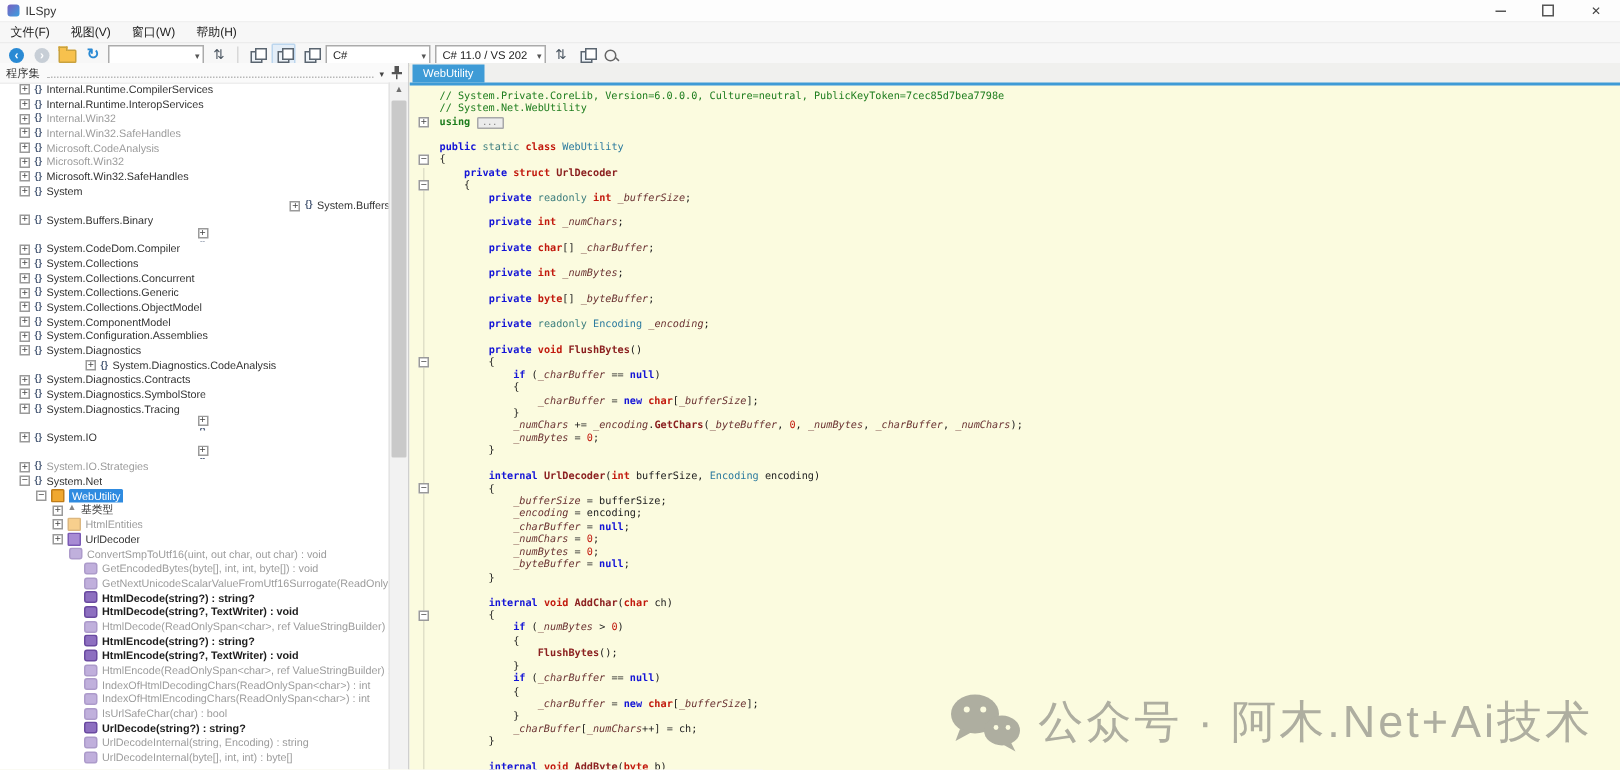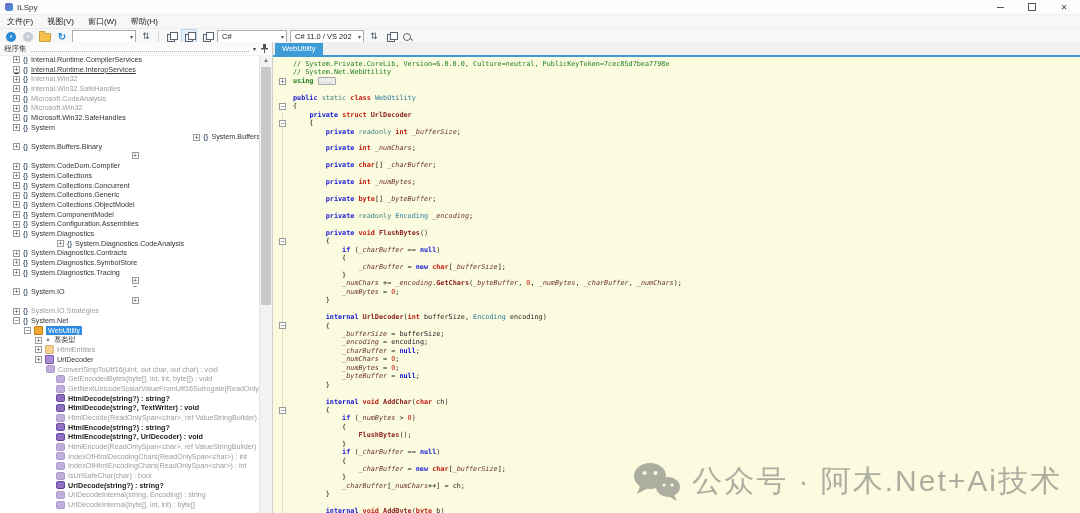--- a/index.html
+++ b/index.html
@@ -220,21 +220,21 @@
             <rect x="0" y="4" width="7" height="1.5" fill="#555"></rect>
             <rect x="3" y="5.5" width="1" height="3.5" fill="#555"></rect>
           </svg>
       </div>
       <div class="tree" id="tree">
           <div class="trow" style="padding-left: 13px;">
             <span class="exp">+</span>
             <span class="ic ns">{}</span>
             <span class="lab n">Internal.Runtime.CompilerServices</span>
           </div>
-          <div class="trow" style="padding-left: 13px; text-decoration: underline;">
+          <div class="trow" style="padding-left: 13px;">
             <span class="exp">+</span>
             <span class="ic ns">{}</span>
             <span class="lab n">Internal.Runtime.InteropServices</span>
           </div>
           <div class="trow dim" style="padding-left: 13px;">
             <span class="exp">+</span>
             <span class="ic ns">{}</span>
             <span class="lab g">Internal.Win32</span>
           </div>
           <div class="trow dim" style="padding-left: 13px;">
@@ -413,21 +413,21 @@
             <span class="lab g">HtmlDecode(ReadOnlySpan&lt;char&gt;, ref ValueStringBuilder) : </span>
           </div>
           <div class="trow" style="padding-left: 46px;">
             <span class="noexp"></span>
             <span class="ic me"></span>
             <span class="lab b">HtmlEncode(string?) : string?</span>
           </div>
           <div class="trow" style="padding-left: 46px;">
             <span class="noexp"></span>
             <span class="ic me"></span>
-            <span class="lab b">HtmlEncode(string?, UrlDecoder) : void</span>
+            <span class="lab b">HtmlEncode(string?, TextWriter) : void</span>
           </div>
           <div class="trow dim" style="padding-left: 46px;">
             <span class="noexp"></span>
             <span class="ic me"></span>
             <span class="lab g">HtmlEncode(ReadOnlySpan&lt;char&gt;, ref ValueStringBuilder) : </span>
           </div>
           <div class="trow dim" style="padding-left: 46px;">
             <span class="noexp"></span>
             <span class="ic me"></span>
             <span class="lab g">IndexOfHtmlDecodingChars(ReadOnlySpan&lt;char&gt;) : int</span>

